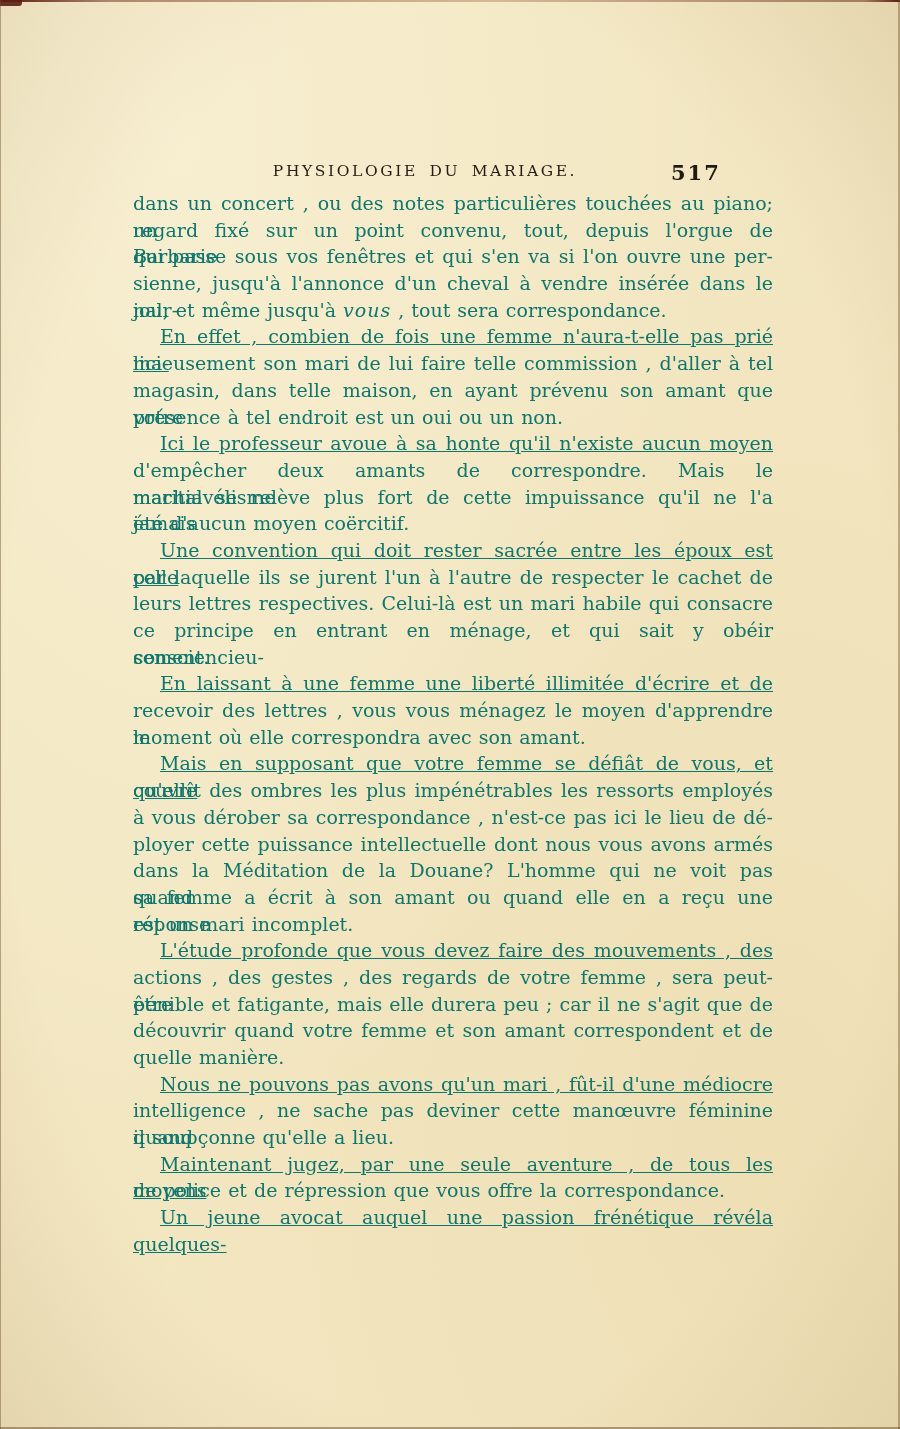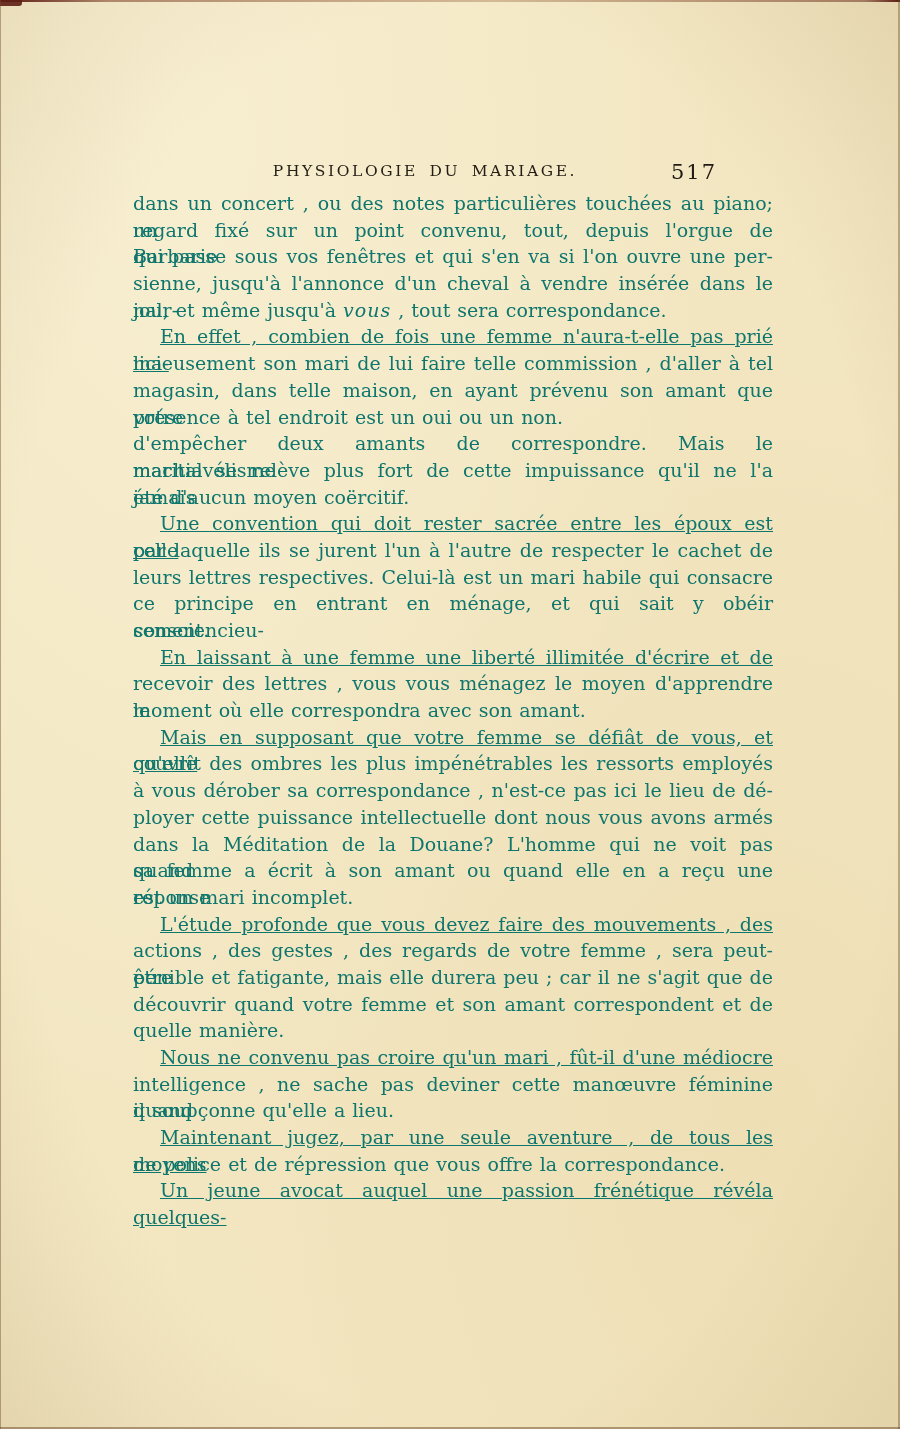--- a/index.html
+++ b/index.html
@@ -36,21 +36,21 @@
     color: #241d15;
   }
   .head-title {
     position: absolute; left: 0; width: 584px; text-align: center;
     font-weight: normal; font-size: 15.5px; letter-spacing: 2.6px;
     top: 2px;
     word-spacing: 4px;
   }
   .head-folio {
     position: absolute; left: 538px; top: 0; width: 46px;
-    font-weight: normal; font-size: 21px; letter-spacing: 2px;
+    font-weight: bold; font-size: 21px; letter-spacing: 2px;
     text-align: left; color: #201a12;
   }
 
   .text-block {
     position: absolute; left: 133px; top: 190px; width: 640px;
     font-size: 19px; line-height: 26.7px;
     color: #0f766e;
     text-rendering: optimizeLegibility;
   }
   .line {
@@ -82,20 +82,21 @@
 <div class="text-block">
     <div class="line"><span>dans un concert , ou des notes particulières touchées au piano; un</span></div>
     <div class="line"><span>regard fixé sur un point convenu, tout, depuis l'orgue de Barbarie</span></div>
     <div class="line"><span>qui passe sous vos fenêtres et qui s'en va si l'on ouvre une per-</span></div>
     <div class="line"><span>sienne, jusqu'à l'annonce d'un cheval à vendre insérée dans le jour-</span></div>
     <div class="line lastline"><span>nal, et même jusqu'à </span><span class="it">vous</span><span> , tout sera correspondance.</span></div>
     <div class="line indent"><span>En effet , combien de fois une femme n'aura-t-elle pas prié ma-</span></div>
     <div class="line"><span>licieusement son mari de lui faire telle commission , d'aller à tel</span></div>
     <div class="line"><span>magasin, dans telle maison, en ayant prévenu son amant que votre</span></div>
     <div class="line lastline"><span>présence à tel endroit est un oui ou un non.</span></div>
+    <div class="line indent"><span>Ici le professeur avoue à sa honte qu'il n'existe aucun moyen</span></div>
     <div class="line"><span>d'empêcher deux amants de correspondre. Mais le machiavélisme</span></div>
     <div class="line"><span>marital se relève plus fort de cette impuissance qu'il ne l'a jamais</span></div>
     <div class="line lastline"><span>été d'aucun moyen coërcitif.</span></div>
     <div class="line indent"><span>Une convention qui doit rester sacrée entre les époux est celle</span></div>
     <div class="line"><span>par laquelle ils se jurent l'un à l'autre de respecter le cachet de</span></div>
     <div class="line"><span>leurs lettres respectives. Celui-là est un mari habile qui consacre</span></div>
     <div class="line"><span>ce principe en entrant en ménage, et qui sait y obéir consciencieu-</span></div>
     <div class="line lastline"><span>sement.</span></div>
     <div class="line indent"><span>En laissant à une femme une liberté illimitée d'écrire et de</span></div>
     <div class="line"><span>recevoir des lettres , vous vous ménagez le moyen d'apprendre le</span></div>
@@ -105,19 +106,19 @@
     <div class="line"><span>à vous dérober sa correspondance , n'est-ce pas ici le lieu de dé-</span></div>
     <div class="line"><span>ployer cette puissance intellectuelle dont nous vous avons armés</span></div>
     <div class="line"><span>dans la Méditation de la Douane? L'homme qui ne voit pas quand</span></div>
     <div class="line"><span>sa femme a écrit à son amant ou quand elle en a reçu une réponse</span></div>
     <div class="line lastline"><span>est un mari incomplet.</span></div>
     <div class="line indent"><span>L'étude profonde que vous devez faire des mouvements , des</span></div>
     <div class="line"><span>actions , des gestes , des regards de votre femme , sera peut-être</span></div>
     <div class="line"><span>pénible et fatigante, mais elle durera peu ; car il ne s'agit que de</span></div>
     <div class="line"><span>découvrir quand votre femme et son amant correspondent et de</span></div>
     <div class="line lastline"><span>quelle manière.</span></div>
-    <div class="line indent"><span>Nous ne convenu pas croire qu'un mari , fût-il d'une médiocre</span></div>
+    <div class="line indent"><span>Nous ne pouvons pas avons qu'un mari , fût-il d'une médiocre</span></div>
     <div class="line"><span>intelligence , ne sache pas deviner cette manœuvre féminine quand</span></div>
     <div class="line lastline"><span>il soupçonne qu'elle a lieu.</span></div>
     <div class="line indent"><span>Maintenant jugez, par une seule aventure , de tous les moyens</span></div>
     <div class="line lastline"><span>de police et de répression que vous offre la correspondance.</span></div>
     <div class="line indent"><span>Un jeune avocat auquel une passion frénétique révéla quelques-</span></div>
   </div>
 
 </body></html>

